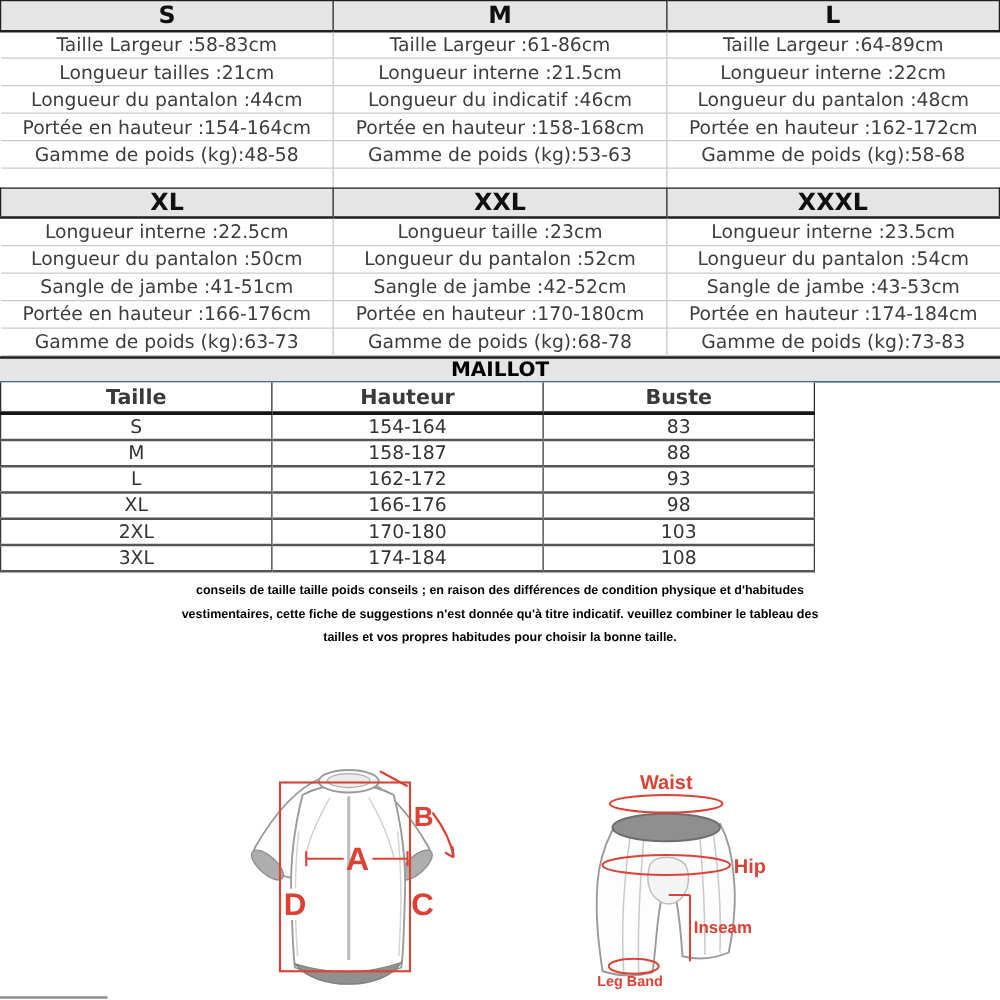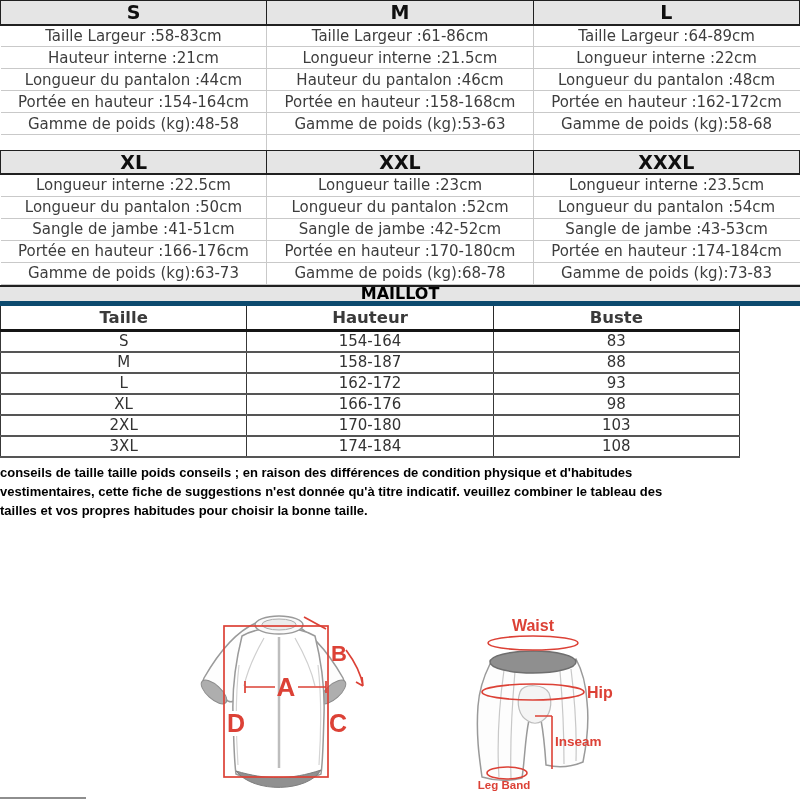--- a/index.html
+++ b/index.html
@@ -29,44 +29,45 @@
     height: 22px; padding: 0 2px; text-align: center;
     overflow: hidden; white-space: nowrap;
   }
   table.sizes td:last-child { border-right: none; }
   table.sizes tr.spacer td { height: 15px; border-bottom: none; }
 
   .maillot-title {
     width: 800px; height: 21px;
     background: #e5e5e5;
     border-top: 2px solid #202020;
-    border-bottom: 5px solid #0c4a6e;
+    border-bottom: 1px solid #0c4a6e;
     display: flex; align-items: center; justify-content: center;
     font-weight: bold; font-size: 16px; color: #000;
   }
-  table.maillot { width: 740px; border-collapse: collapse; table-layout: fixed; }
+  table.maillot { width: 652px; border-collapse: collapse; table-layout: fixed; }
   table.maillot th {
     background: #fff;
     font-size: 16.5px; font-weight: bold; color: #3a3a3a;
     height: 25px; padding: 0; text-align: center;
     border-bottom: 3px solid #151515;
     border-left: 1px solid #2a2a2a; border-right: 1px solid #2a2a2a;
   }
   table.maillot td {
     font-size: 15px; color: #333;
     height: 21px; padding: 0; text-align: center;
     border-bottom: 2px solid #555;
     border-left: 1px solid #383838; border-right: 1px solid #383838;
   }
 
   .disclaimer {
     margin-top: 5px;
+    text-align: center;
     font-family: "Liberation Sans", sans-serif;
     font-weight: bold;
-    font-size: 13px; line-height: 19px; color: #000;
+    font-size: 10px; line-height: 19px; color: #000;
     white-space: nowrap;
   }
 
   .diagrams { position: absolute; left: 0; top: 606px; width: 800px; height: 194px; }
   .jersey-svg { position: absolute; left: 176px; top: 4px; }
   .shorts-svg { position: absolute; left: 448px; top: 0; }
   .corner-line { position: absolute; left: 0; top: 797px; width: 86px; height: 2px; background: #8e8e8e; }
 
   svg text.red-label {
     font-family: "Liberation Sans", sans-serif;
@@ -85,27 +86,27 @@
       <th>S</th>
       <th>M</th>
       <th>L</th>
     </tr>
     <tr>
       <td>Taille Largeur :58-83cm</td>
       <td>Taille Largeur :61-86cm</td>
       <td>Taille Largeur :64-89cm</td>
     </tr>
     <tr>
-      <td>Hauteur interne :21cm</td>
+      <td>Longueur tailles :21cm</td>
       <td>Longueur interne :21.5cm</td>
       <td>Longueur interne :22cm</td>
     </tr>
     <tr>
       <td>Longueur du pantalon :44cm</td>
-      <td>Hauteur du pantalon :46cm</td>
+      <td>Longueur du indicatif :46cm</td>
       <td>Longueur du pantalon :48cm</td>
     </tr>
     <tr>
       <td>Portée en hauteur :154-164cm</td>
       <td>Portée en hauteur :158-168cm</td>
       <td>Portée en hauteur :162-172cm</td>
     </tr>
     <tr>
       <td>Gamme de poids (kg):48-58</td>
       <td>Gamme de poids (kg):53-63</td>

